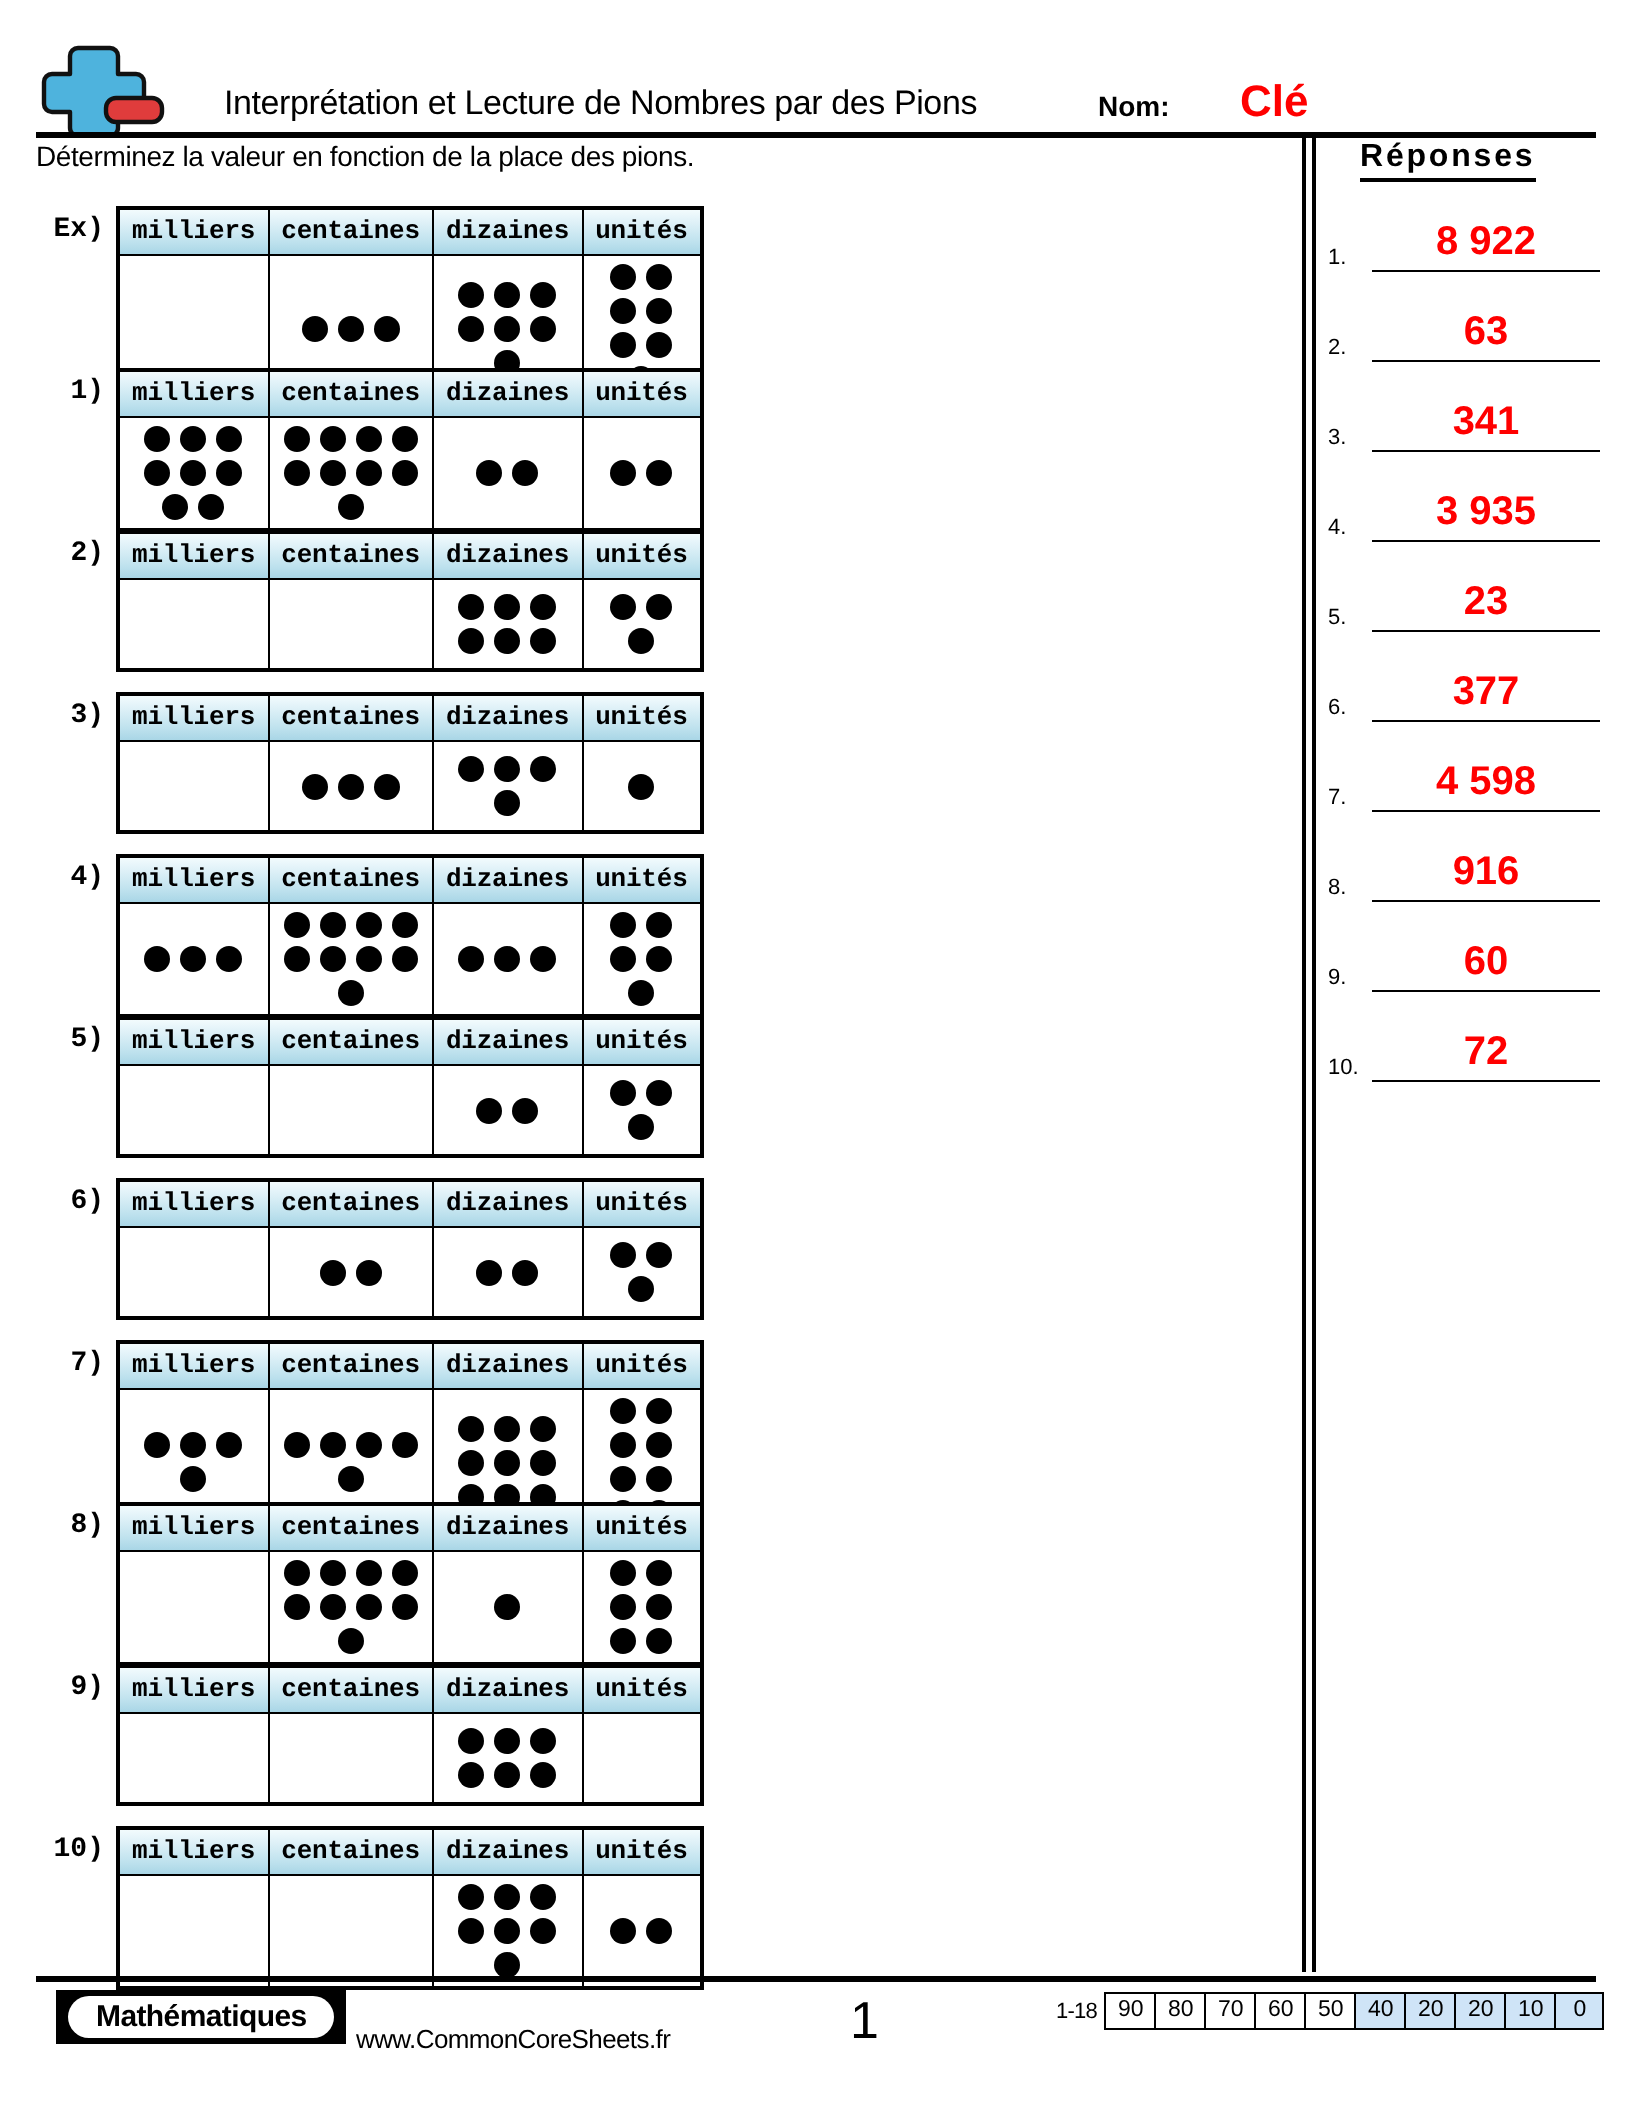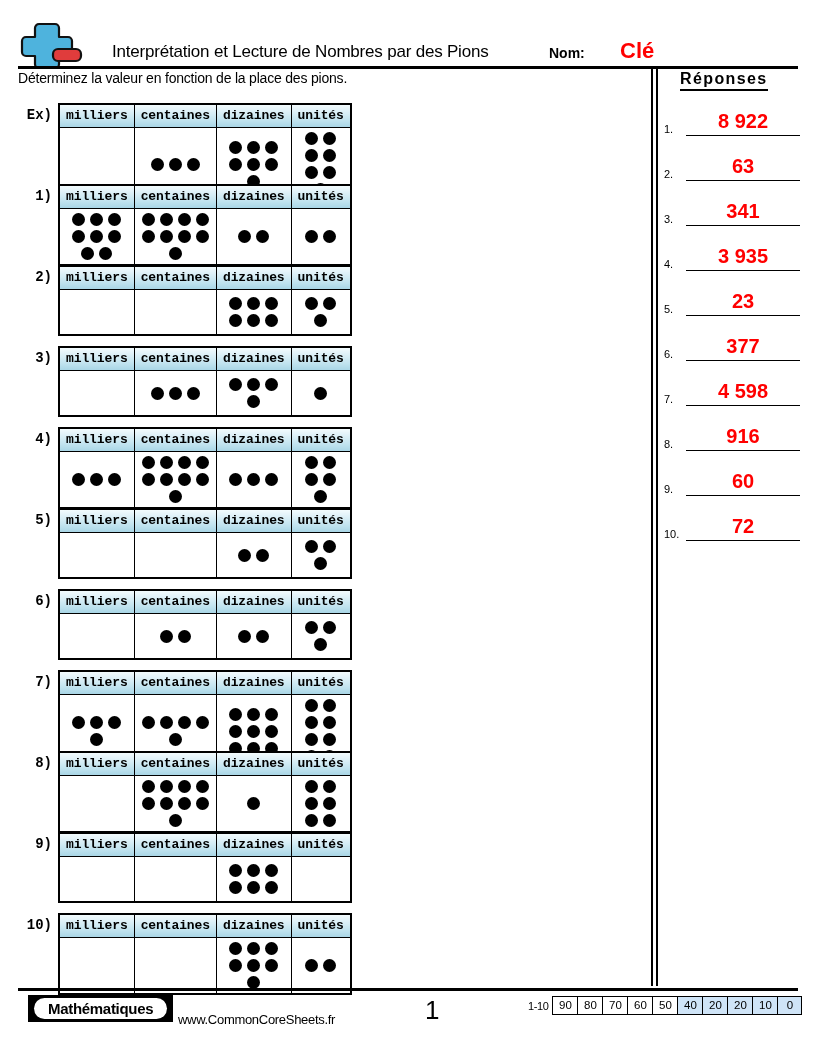--- a/index.html
+++ b/index.html
@@ -747,21 +747,21 @@
     </div>
 </div>
 
 <div id="footer-rule"></div>
 <div id="brand-badge">
   <span>Mathématiques</span>
 </div>
 <div id="brand-url">www.CommonCoreSheets.fr</div>
 <div id="page-number">1</div>
 <div id="score-scale">
-  <div id="score-range">1-10</div>
+  <div id="score-range">1-18</div>
   <div id="score-cells" style="display:flex">
       <div class="score-cell">90</div>
       <div class="score-cell">80</div>
       <div class="score-cell">70</div>
       <div class="score-cell">60</div>
       <div class="score-cell">50</div>
       <div class="score-cell hl">40</div>
       <div class="score-cell hl">20</div>
       <div class="score-cell hl">20</div>
       <div class="score-cell hl">10</div>

